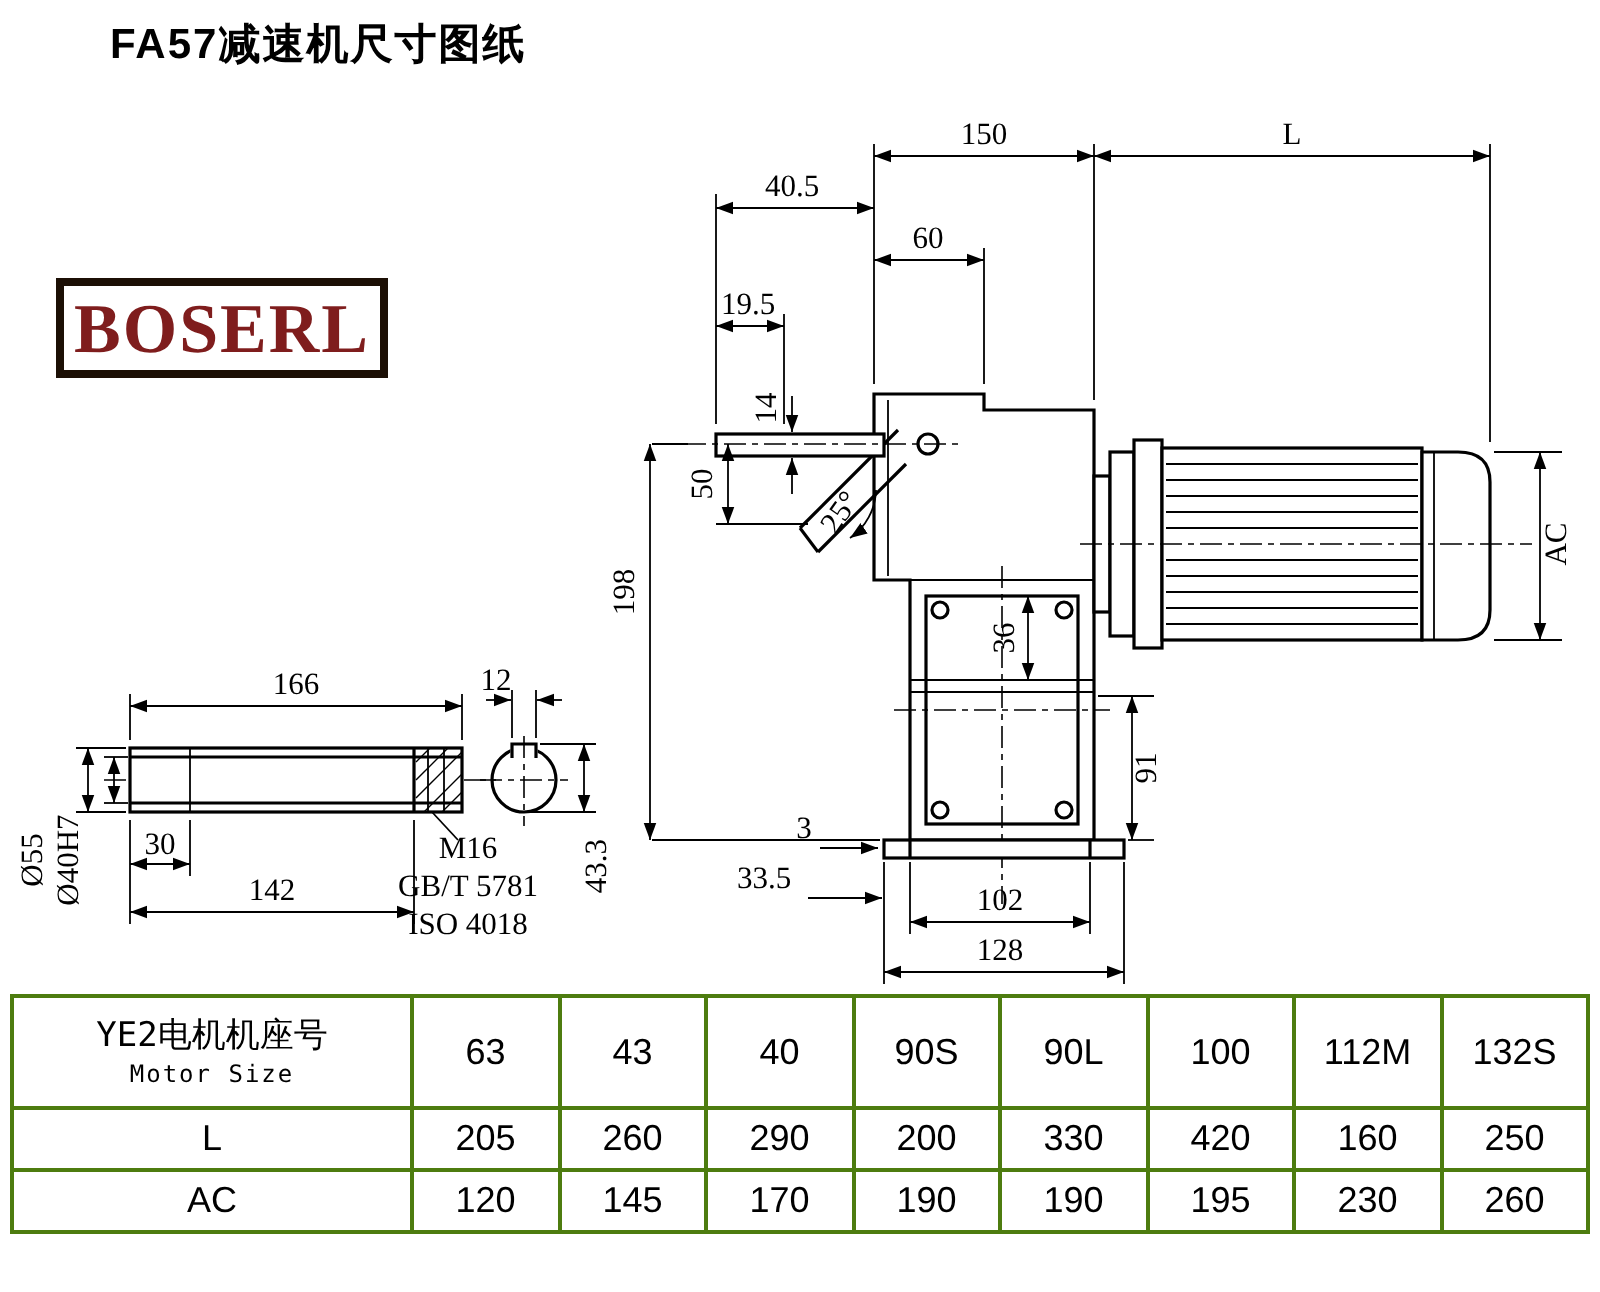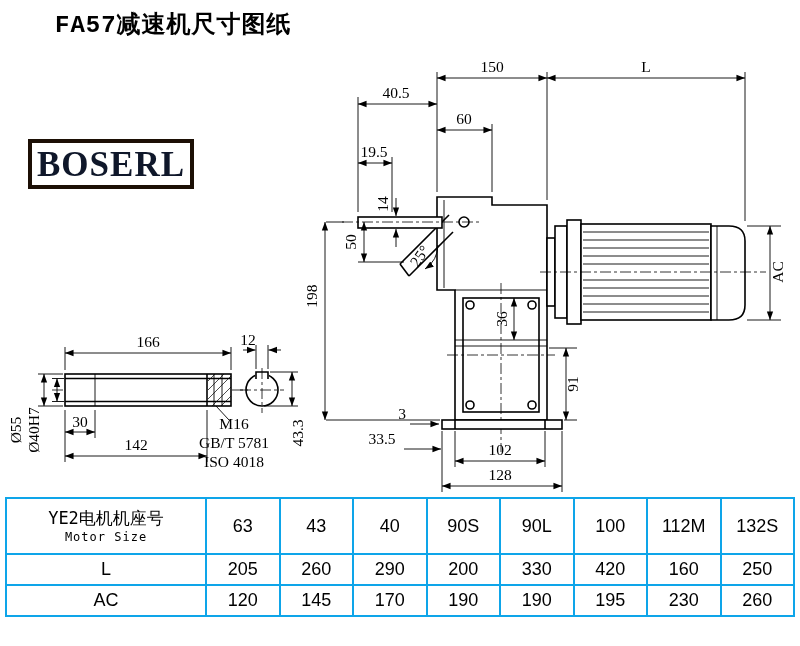--- a/index.html
+++ b/index.html
@@ -1,35 +1,35 @@
 <!DOCTYPE html>
 <html><head>
 <meta charset="utf-8">
 <style>
   html,body{margin:0;padding:0;background:#fff;}
   .page{position:relative;width:800px;height:646px;background:#fff;overflow:hidden;
         font-family:"Liberation Sans",sans-serif;color:#000;}
-  .title{position:absolute;left:55px;top:8px;font-size:24px;font-weight:bold;
-         letter-spacing:1px;font-family:Liberation Mono, monospace;text-align:center;}
+  .title{position:absolute;left:55px;top:8px;font-size:21px;font-weight:bold;
+         letter-spacing:1px;font-family:Liberation Sans, sans-serif;text-align:center;}
   .logo{position:absolute;left:28px;top:139px;width:158px;height:42px;
         border:4px solid #1c0f05;background:#fff;display:flex;align-items:center;justify-content:center;}
   .logo span{font-family:"Liberation Serif",serif;font-weight:bold;font-size:35px;
-             color:#0f172a;letter-spacing:1px;line-height:1;}
+             color:#7f1d1d;letter-spacing:1px;line-height:1;}
   svg{position:absolute;left:0;top:0;}
   .obj{fill:none;stroke:#000;stroke-width:1.6;}
   .objf{fill:#fff;stroke:#000;stroke-width:1.6;}
   .thin{fill:none;stroke:#000;stroke-width:0.9;}
   .dim{fill:none;stroke:#000;stroke-width:0.9;}
   .cl{fill:none;stroke:#000;stroke-width:0.8;stroke-dasharray:11 3 3 3;}
   .hat{fill:none;stroke:#000;stroke-width:0.7;}
   text.d{font:15.5px "Liberation Serif",serif;fill:#000;}
   
   .dim-table{position:absolute;left:5px;top:497px;width:790px;border-collapse:collapse;
              table-layout:fixed;text-align:center;font-size:18px;color:#000;}
-  .dim-table td{border:2px solid #0ea5e9;padding:0;height:29px;vertical-align:middle;}
+  .dim-table td{border:2px solid #4d7c0f;padding:0;height:29px;vertical-align:middle;}
   .dim-table tr.hrow td{height:54px;}
   .hcn{font-family:"DejaVu Sans Mono",monospace;font-size:17px;line-height:1.35;}
   .hen{font-family:"DejaVu Sans Mono",monospace;font-size:12px;line-height:1.2;letter-spacing:1px;}
 </style>
 </head>
 <body>
 
 <div class="page">
 
   <div class="title">FA57减速机尺寸图纸</div>

